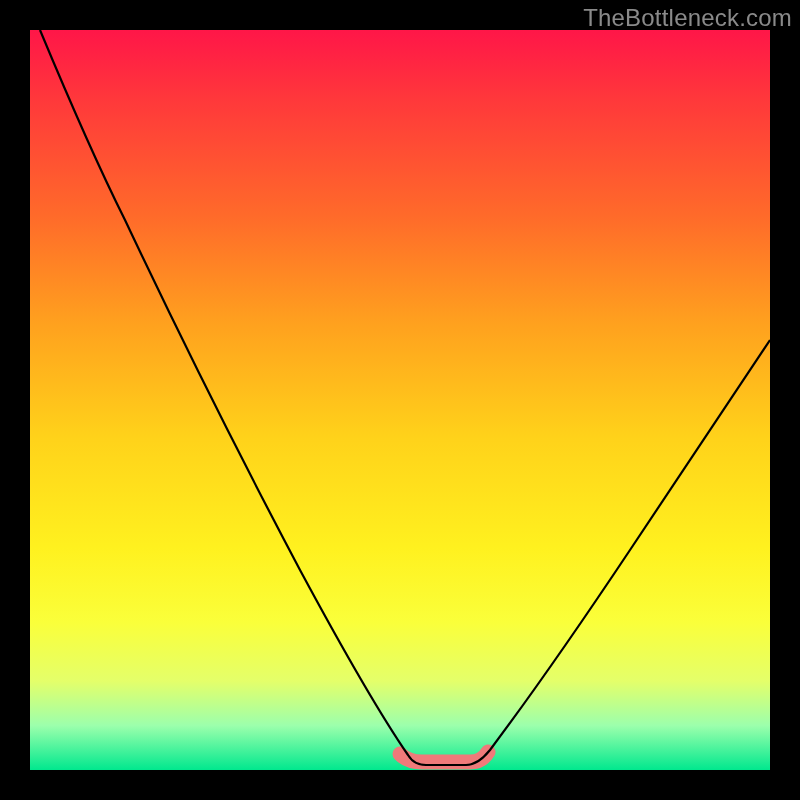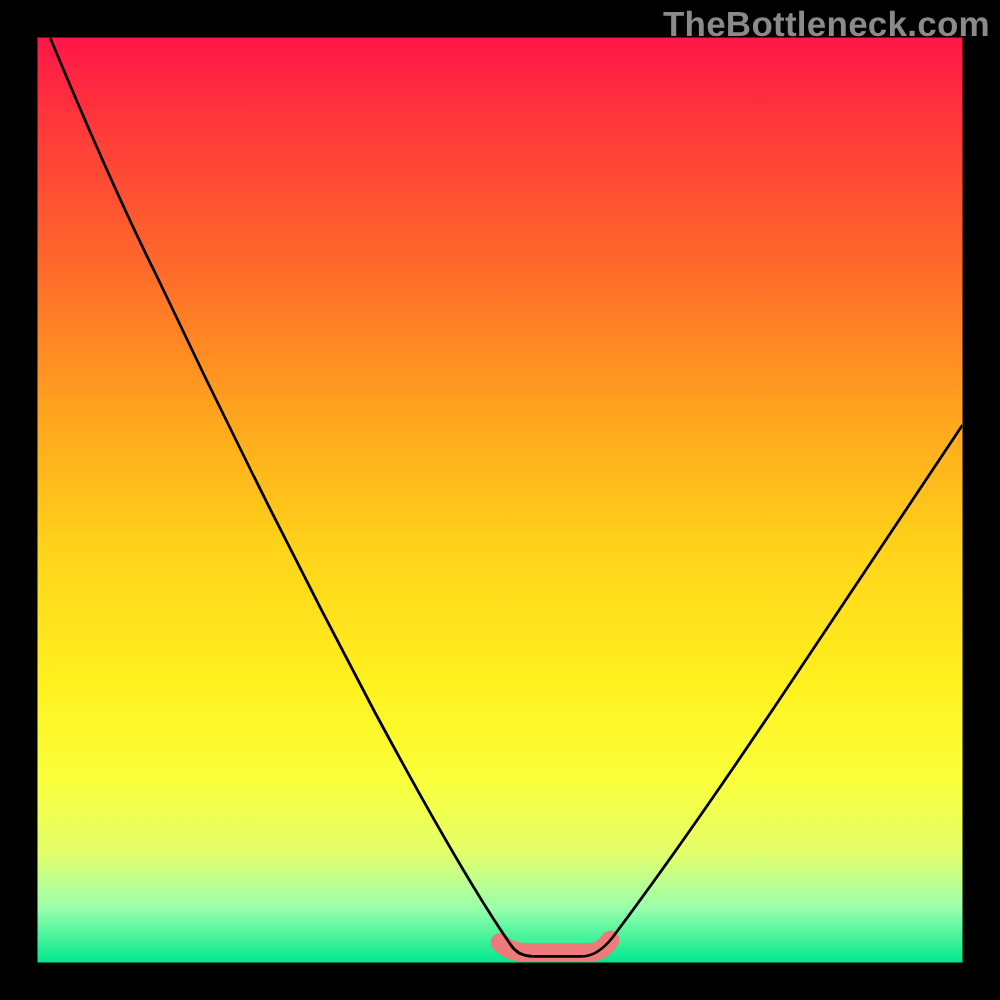--- a/index.html
+++ b/index.html
@@ -36,22 +36,22 @@
       #e4ff6a 88%,
       #9cffac 94%,
       #00e88e 100%
     );
   }
   .watermark {
     position: absolute;
     top: 4px;
     right: 8px;
     color: #8a8a8a;
-    font-size: 28px;
-    font-weight: 700;
+    font-size: 24px;
+    font-weight: 400;
     letter-spacing: 0.2px;
     user-select: none;
   }
   svg.overlay {
     position: absolute;
     top: 0;
     left: 0;
   }
 </style>
 </head>

